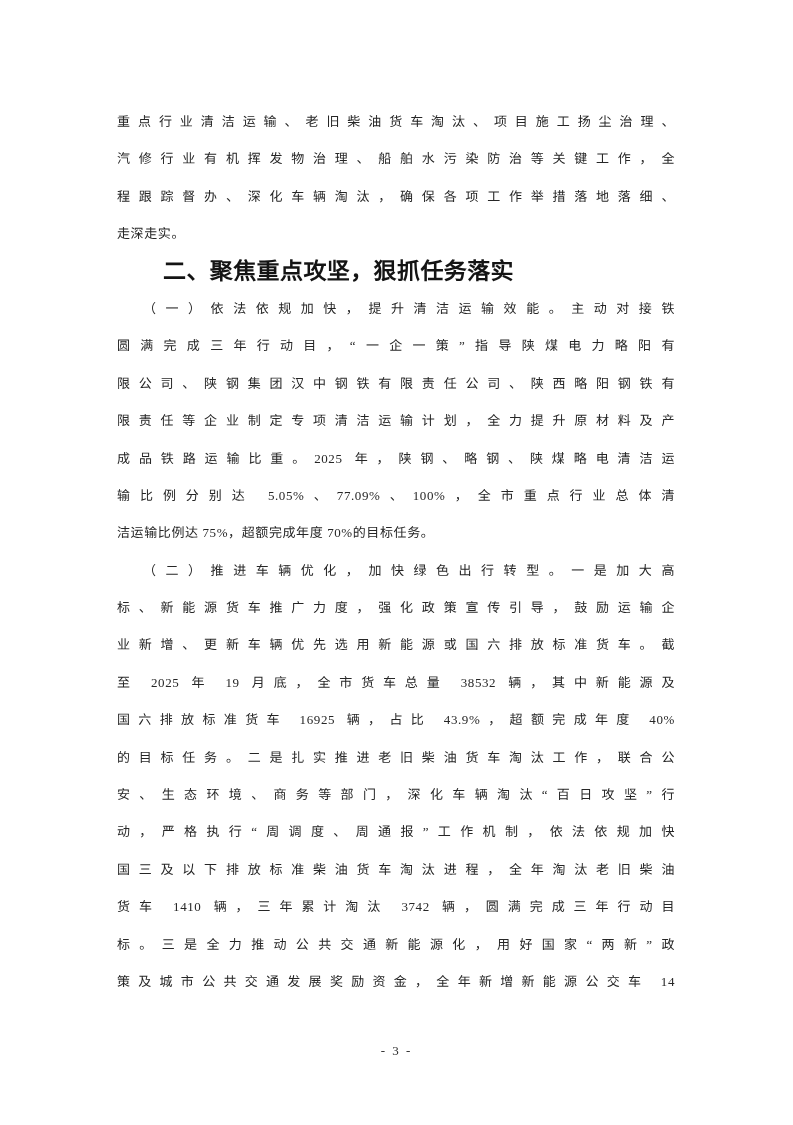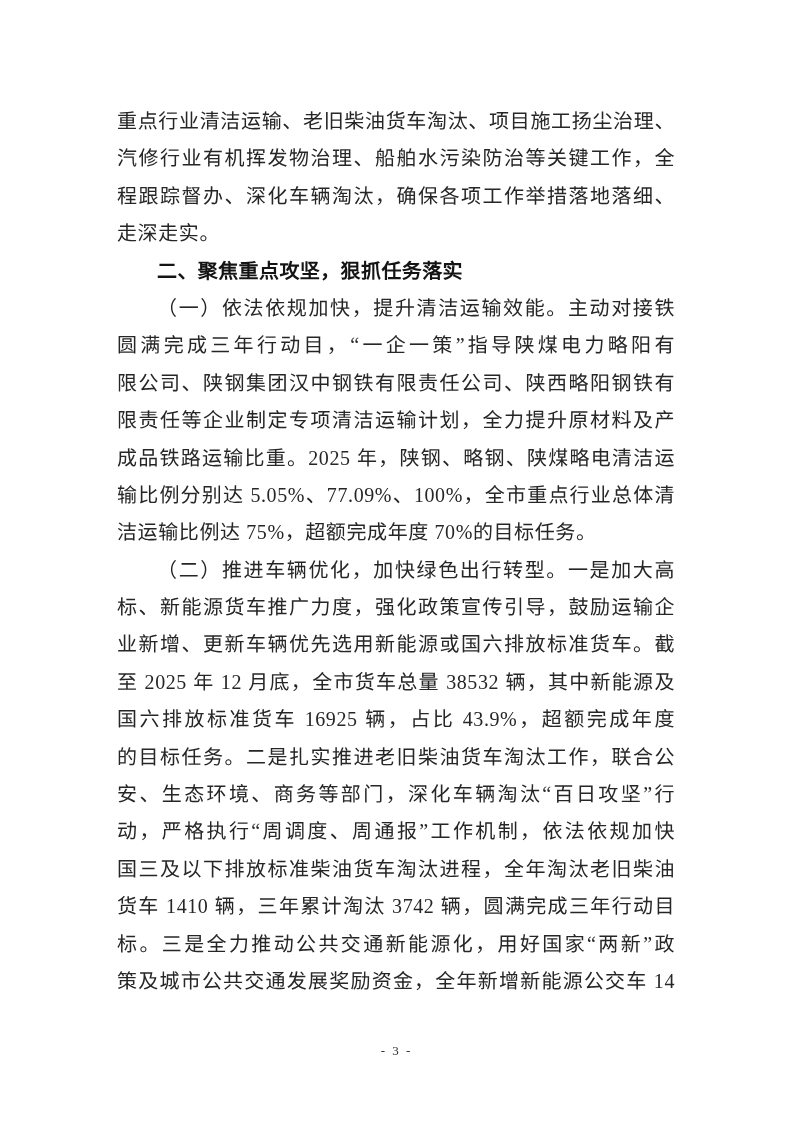--- a/index.html
+++ b/index.html
@@ -21,38 +21,38 @@
   }
   .text-block {
     position: absolute;
     left: 117px;
     top: 103px;
     width: 558px;
   }
   .line {
     height: 37.4px;
     line-height: 37.4px;
-    font-size: 20px;
+    font-size: 13px;
     color: #262626;
     letter-spacing: 0.6px;
     overflow: hidden;
     white-space: nowrap;
   }
   .line.justify {
     white-space: normal;
     text-align: justify;
     text-align-last: justify;
   }
   .line.indent {
     text-indent: 2em;
   }
   .line.heading {
     font-family: "Liberation Sans", "DejaVu Sans", sans-serif;
     font-weight: 700;
-    font-size: 20px;
+    font-size: 23px;
     color: #141414;
     letter-spacing: 0.4px;
   }
   .page-footer {
     position: absolute;
     left: 0;
     right: 0;
     top: 1041px;
     text-align: center;
   }
@@ -76,21 +76,21 @@
       <div class="line justify indent">（一）依法依规加快，提升清洁运输效能。主动对接铁</div>
       <div class="line justify">圆满完成三年行动目，“一企一策”指导陕煤电力略阳有</div>
       <div class="line justify">限公司、陕钢集团汉中钢铁有限责任公司、陕西略阳钢铁有</div>
       <div class="line justify">限责任等企业制定专项清洁运输计划，全力提升原材料及产</div>
       <div class="line justify">成品铁路运输比重。2025 年，陕钢、略钢、陕煤略电清洁运</div>
       <div class="line justify">输比例分别达 5.05%、77.09%、100%，全市重点行业总体清</div>
       <div class="line">洁运输比例达 75%，超额完成年度 70%的目标任务。</div>
       <div class="line justify indent">（二）推进车辆优化，加快绿色出行转型。一是加大高</div>
       <div class="line justify">标、新能源货车推广力度，强化政策宣传引导，鼓励运输企</div>
       <div class="line justify">业新增、更新车辆优先选用新能源或国六排放标准货车。截</div>
-      <div class="line justify">至 2025 年 12 月底，全市货车总量 38532 辆，其中新能源及</div>
+      <div class="line justify">至 2025 年 19 月底，全市货车总量 38532 辆，其中新能源及</div>
       <div class="line justify">国六排放标准货车 16925 辆，占比 43.9%，超额完成年度 40%</div>
       <div class="line justify">的目标任务。二是扎实推进老旧柴油货车淘汰工作，联合公</div>
       <div class="line justify">安、生态环境、商务等部门，深化车辆淘汰“百日攻坚”行</div>
       <div class="line justify">动，严格执行“周调度、周通报”工作机制，依法依规加快</div>
       <div class="line justify">国三及以下排放标准柴油货车淘汰进程，全年淘汰老旧柴油</div>
       <div class="line justify">货车 1410 辆，三年累计淘汰 3742 辆，圆满完成三年行动目</div>
       <div class="line justify">标。三是全力推动公共交通新能源化，用好国家“两新”政</div>
       <div class="line justify">策及城市公共交通发展奖励资金，全年新增新能源公交车 14</div>
     </main>
   <footer class="page-footer">

